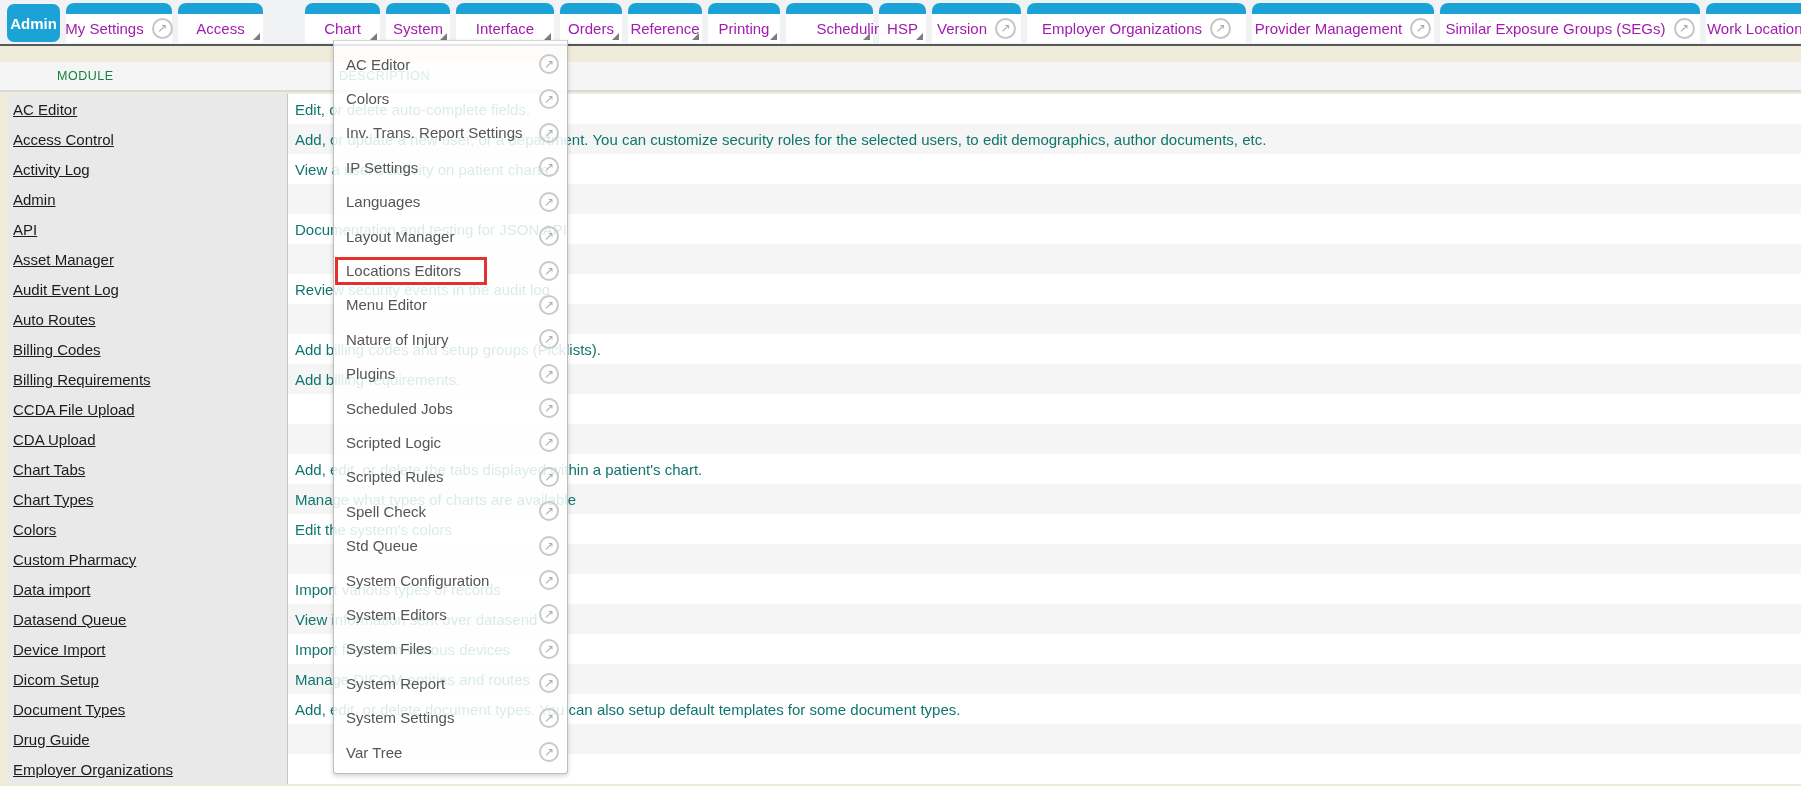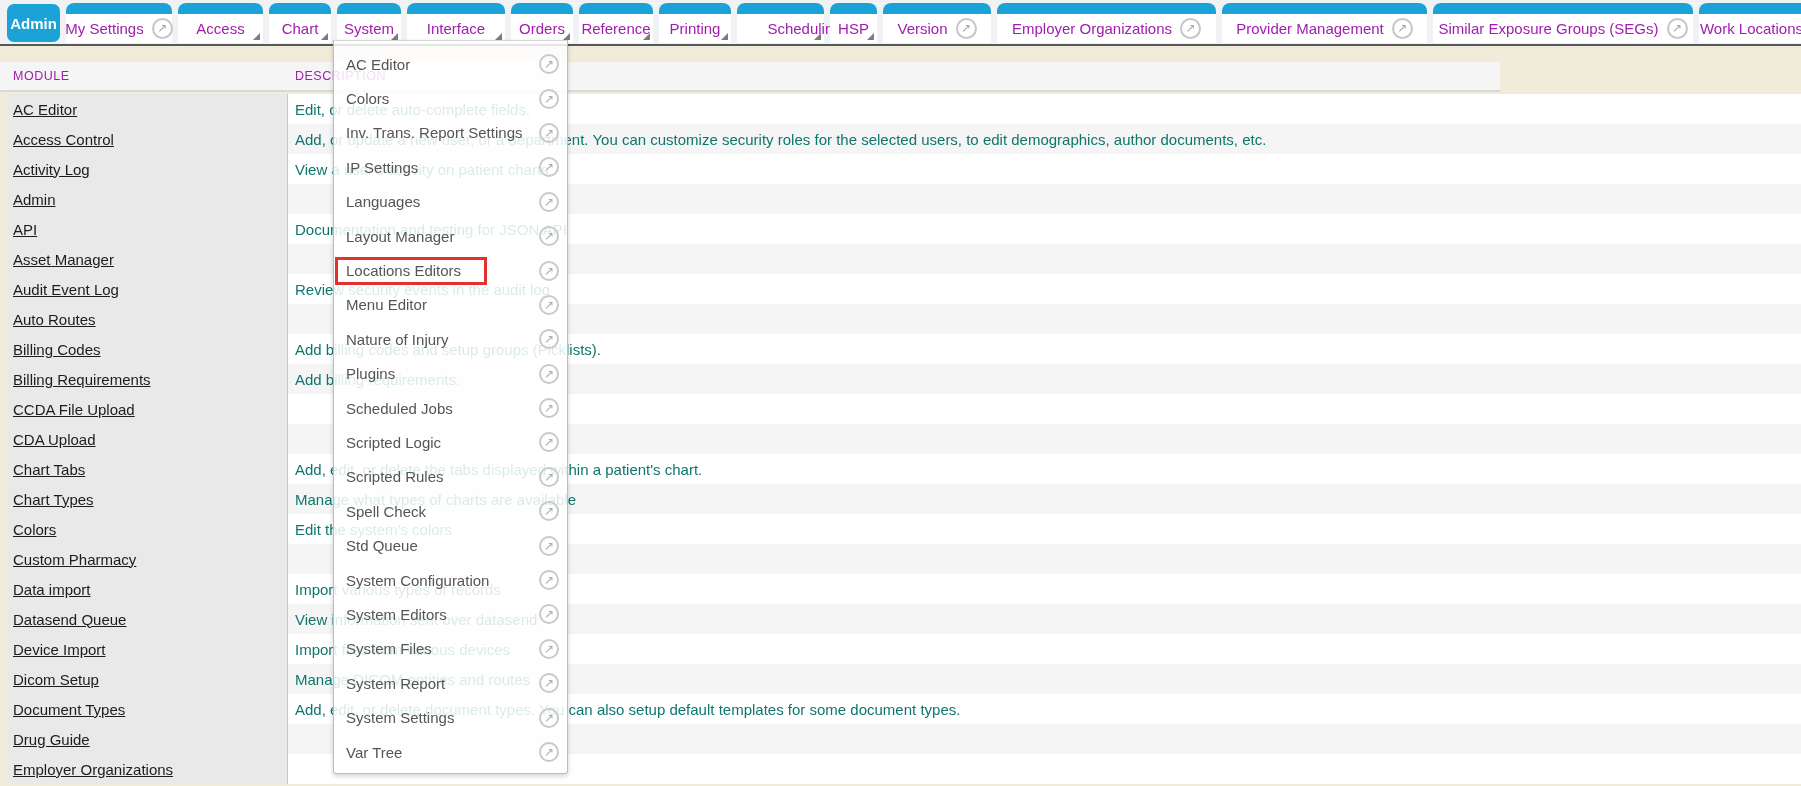--- a/index.html
+++ b/index.html
@@ -35,24 +35,24 @@
     position:absolute; right:3px; bottom:3px; width:0; height:0;
     border-left:7px solid transparent; border-bottom:7px solid #7d7d7d;
   }
   .ext-icon {
     width:21px; height:21px; border:2px solid #c6c6c6; border-radius:50%;
     color:#a8a8a8; font-size:12px; line-height:17px; text-align:center; flex:none;
   }
 
   
   .grid-header {
-    position:absolute; top:62px; left:0; width:1500px; height:30px;
+    position:absolute; top:62px; left:0; width:1801px; height:30px;
     background:#f5f5f6; border-bottom:2px solid #d9d9d9;
     display:flex; align-items:center;
-    color:#a21caf; font-size:12.5px; letter-spacing:0.5px;
+    color:#15803d; font-size:12.5px; letter-spacing:0.5px;padding-left:44px;
   }
   .grid-header .h-module { width:288px; padding-left:13px; flex:none; }
   .grid-header .h-desc { flex:1; padding-left:7px; }
 
   .grid-rows { position:absolute; top:94px; left:0; width:1801px; }
   .row { display:flex; height:30px; }
   .cell-module {
     margin-left:7px; width:281px; flex:none; background:#e9e9e9;
     border-right:1px solid #c6c6c6; display:flex; align-items:center;
     padding-left:6px; overflow:hidden;
@@ -97,37 +97,37 @@
     <div class="tab" style="width: 106px;">
       <span class="cap"></span>
       <span class="tab-label">My Settings</span>
       <span class="ext-icon">↗</span>
     </div>
     <div class="tab" style="width: 85px;">
       <span class="cap"></span>
       <span class="tab-label">Access</span>
       <span class="notch"></span>
     </div>
+    <div class="tab" style="width: 75px; margin-left: 36px;">
+      <span class="cap"></span>
+      <span class="tab-label">Chart</span>
+      <span class="notch"></span>
+    </div>
+    <div class="tab" style="width: 64px;">
+      <span class="cap"></span>
+      <span class="tab-label">System</span>
+      <span class="notch"></span>
+    </div>
+    <div class="tab" style="width: 98px;">
+      <span class="cap"></span>
+      <span class="tab-label">Interface</span>
+      <span class="notch"></span>
+    </div>
     <div class="tab" style="width: 62px;">
       <span class="cap"></span>
-      <span class="tab-label">Chart</span>
-      <span class="notch"></span>
-    </div>
-    <div class="tab" style="width: 64px;">
-      <span class="cap"></span>
-      <span class="tab-label">System</span>
-      <span class="notch"></span>
-    </div>
-    <div class="tab" style="width: 98px;">
-      <span class="cap"></span>
-      <span class="tab-label">Interface</span>
-      <span class="notch"></span>
-    </div>
-    <div class="tab" style="width: 62px;">
-      <span class="cap"></span>
       <span class="tab-label">Orders</span>
       <span class="notch"></span>
     </div>
     <div class="tab" style="width: 74px;">
       <span class="cap"></span>
       <span class="tab-label">Reference</span>
       <span class="notch"></span>
     </div>
     <div class="tab" style="width: 72px;">
       <span class="cap"></span>
@@ -137,31 +137,31 @@
     <div class="tab" style="width: 87px; padding-left: 48px;">
       <span class="cap"></span>
       <span class="tab-label">Scheduling</span>
       <span class="notch"></span>
     </div>
     <div class="tab" style="width: 47px;">
       <span class="cap"></span>
       <span class="tab-label">HSP</span>
       <span class="notch"></span>
     </div>
-    <div class="tab" style="width: 108px;">
+    <div class="tab" style="width: 89px;">
       <span class="cap"></span>
       <span class="tab-label">Version</span>
       <span class="ext-icon">↗</span>
     </div>
     <div class="tab" style="width: 219px;">
       <span class="cap"></span>
       <span class="tab-label">Employer Organizations</span>
       <span class="ext-icon">↗</span>
     </div>
-    <div class="tab" style="width: 205px;">
+    <div class="tab" style="width: 182px;">
       <span class="cap"></span>
       <span class="tab-label">Provider Management</span>
       <span class="ext-icon">↗</span>
     </div>
     <div class="tab" style="width: 260px;">
       <span class="cap"></span>
       <span class="tab-label">Similar Exposure Groups (SEGs)</span>
       <span class="ext-icon">↗</span>
     </div>
     <div class="tab" style="width: 134px;">

